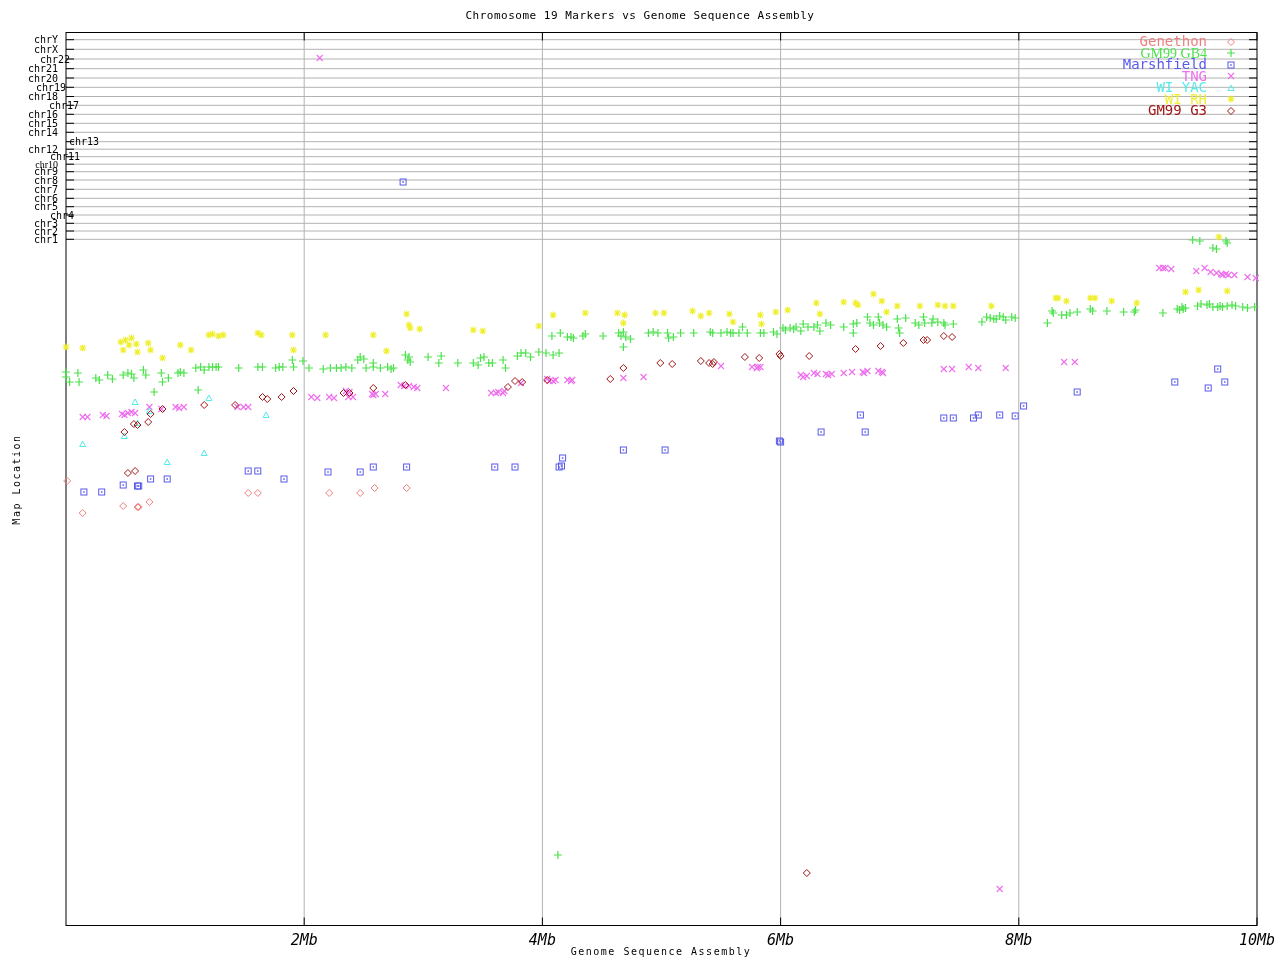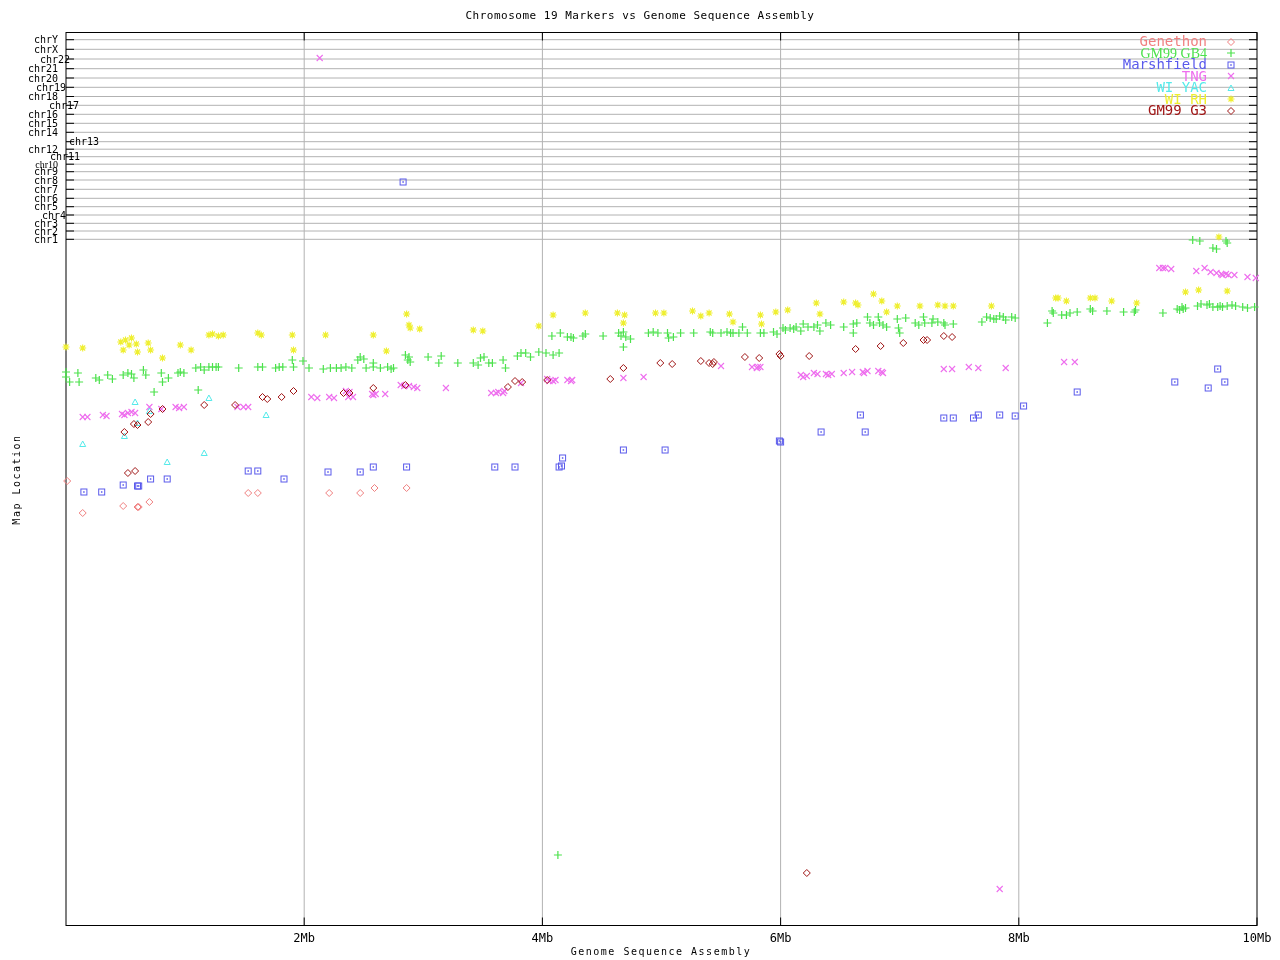--- a/index.html
+++ b/index.html
@@ -6,21 +6,21 @@
   #screen{position:relative;width:1280px;height:960px;background:#fff;overflow:hidden;
           font-family:"DejaVu Sans Mono","Liberation Mono",monospace;color:#000;}
   #plot-svg{position:absolute;left:0;top:0;}
   .title{position:absolute;left:0;top:9px;width:1280px;text-align:center;
          font-size:11px;letter-spacing:0.5px;white-space:pre;}
   .xlabel{position:absolute;left:490px;top:946px;width:342px;text-align:center;
           font-size:10px;letter-spacing:1.5px;}
   .ylabel{position:absolute;left:-84px;top:474px;width:200px;text-align:center;
           font-size:10px;letter-spacing:1.5px;transform:rotate(-90deg);}
   .chr-label{position:absolute;width:58px;text-align:right;font-size:10px;line-height:9px;}
-  .x-tick-label{position:absolute;width:48px;text-align:center;font-size:12px;top:931px;}
+  .x-tick-label{position:absolute;width:48px;text-align:center;font-size:15px;top:931px;font-style:italic;}
   #legend{position:absolute;top:36px;right:42px;}
   .legend-row{display:flex;align-items:center;justify-content:flex-end;height:11.5px;}
   .legend-label{font-size:14px;line-height:11px;white-space:pre;}
   .legend-marker{margin-left:17px;width:14px;height:12px;flex:0 0 14px;}
 </style>
 </head>
 <body>
 
 <div id="screen">
   <svg id="plot-svg" width="1280" height="960">
@@ -646,21 +646,21 @@
       <div class="chr-label" style="left: 0px; top: 127.8px;">chr14</div>
       <div class="chr-label" style="left: 0px; top: 137.2px; padding-left: 41px;">chr13</div>
       <div class="chr-label" style="left: 0px; top: 144.7px;">chr12</div>
       <div class="chr-label" style="left: 0px; top: 152.2px; margin-left: 22px;">chr11</div>
       <div class="chr-label" style="left: 0px; top: 159.7px; font-family: Liberation Serif, serif;">chr10</div>
       <div class="chr-label" style="left: 0px; top: 167.2px;">chr9</div>
       <div class="chr-label" style="left: 0px; top: 175.5px;">chr8</div>
       <div class="chr-label" style="left: 0px; top: 184.8px;">chr7</div>
       <div class="chr-label" style="left: 0px; top: 193.8px;">chr6</div>
       <div class="chr-label" style="left: 0px; top: 202.2px;">chr5</div>
-      <div class="chr-label" style="left: 8px; top: 210.5px;">chr4</div>
+      <div class="chr-label" style="left: 16px; top: 210.5px;">chr4</div>
       <div class="chr-label" style="left: 0px; top: 218.8px;">chr3</div>
       <div class="chr-label" style="left: 0px; top: 226.5px;">chr2</div>
       <div class="chr-label" style="left: 0px; top: 234.8px;">chr1</div>
     </div>
   <div id="x-tick-labels">
       <div class="x-tick-label" style="left: 280.2px;">2Mb</div>
       <div class="x-tick-label" style="left: 518.4px;">4Mb</div>
       <div class="x-tick-label" style="left: 756.6px;">6Mb</div>
       <div class="x-tick-label" style="left: 994.8px;">8Mb</div>
       <div class="x-tick-label" style="left: 1233px;">10Mb</div>

